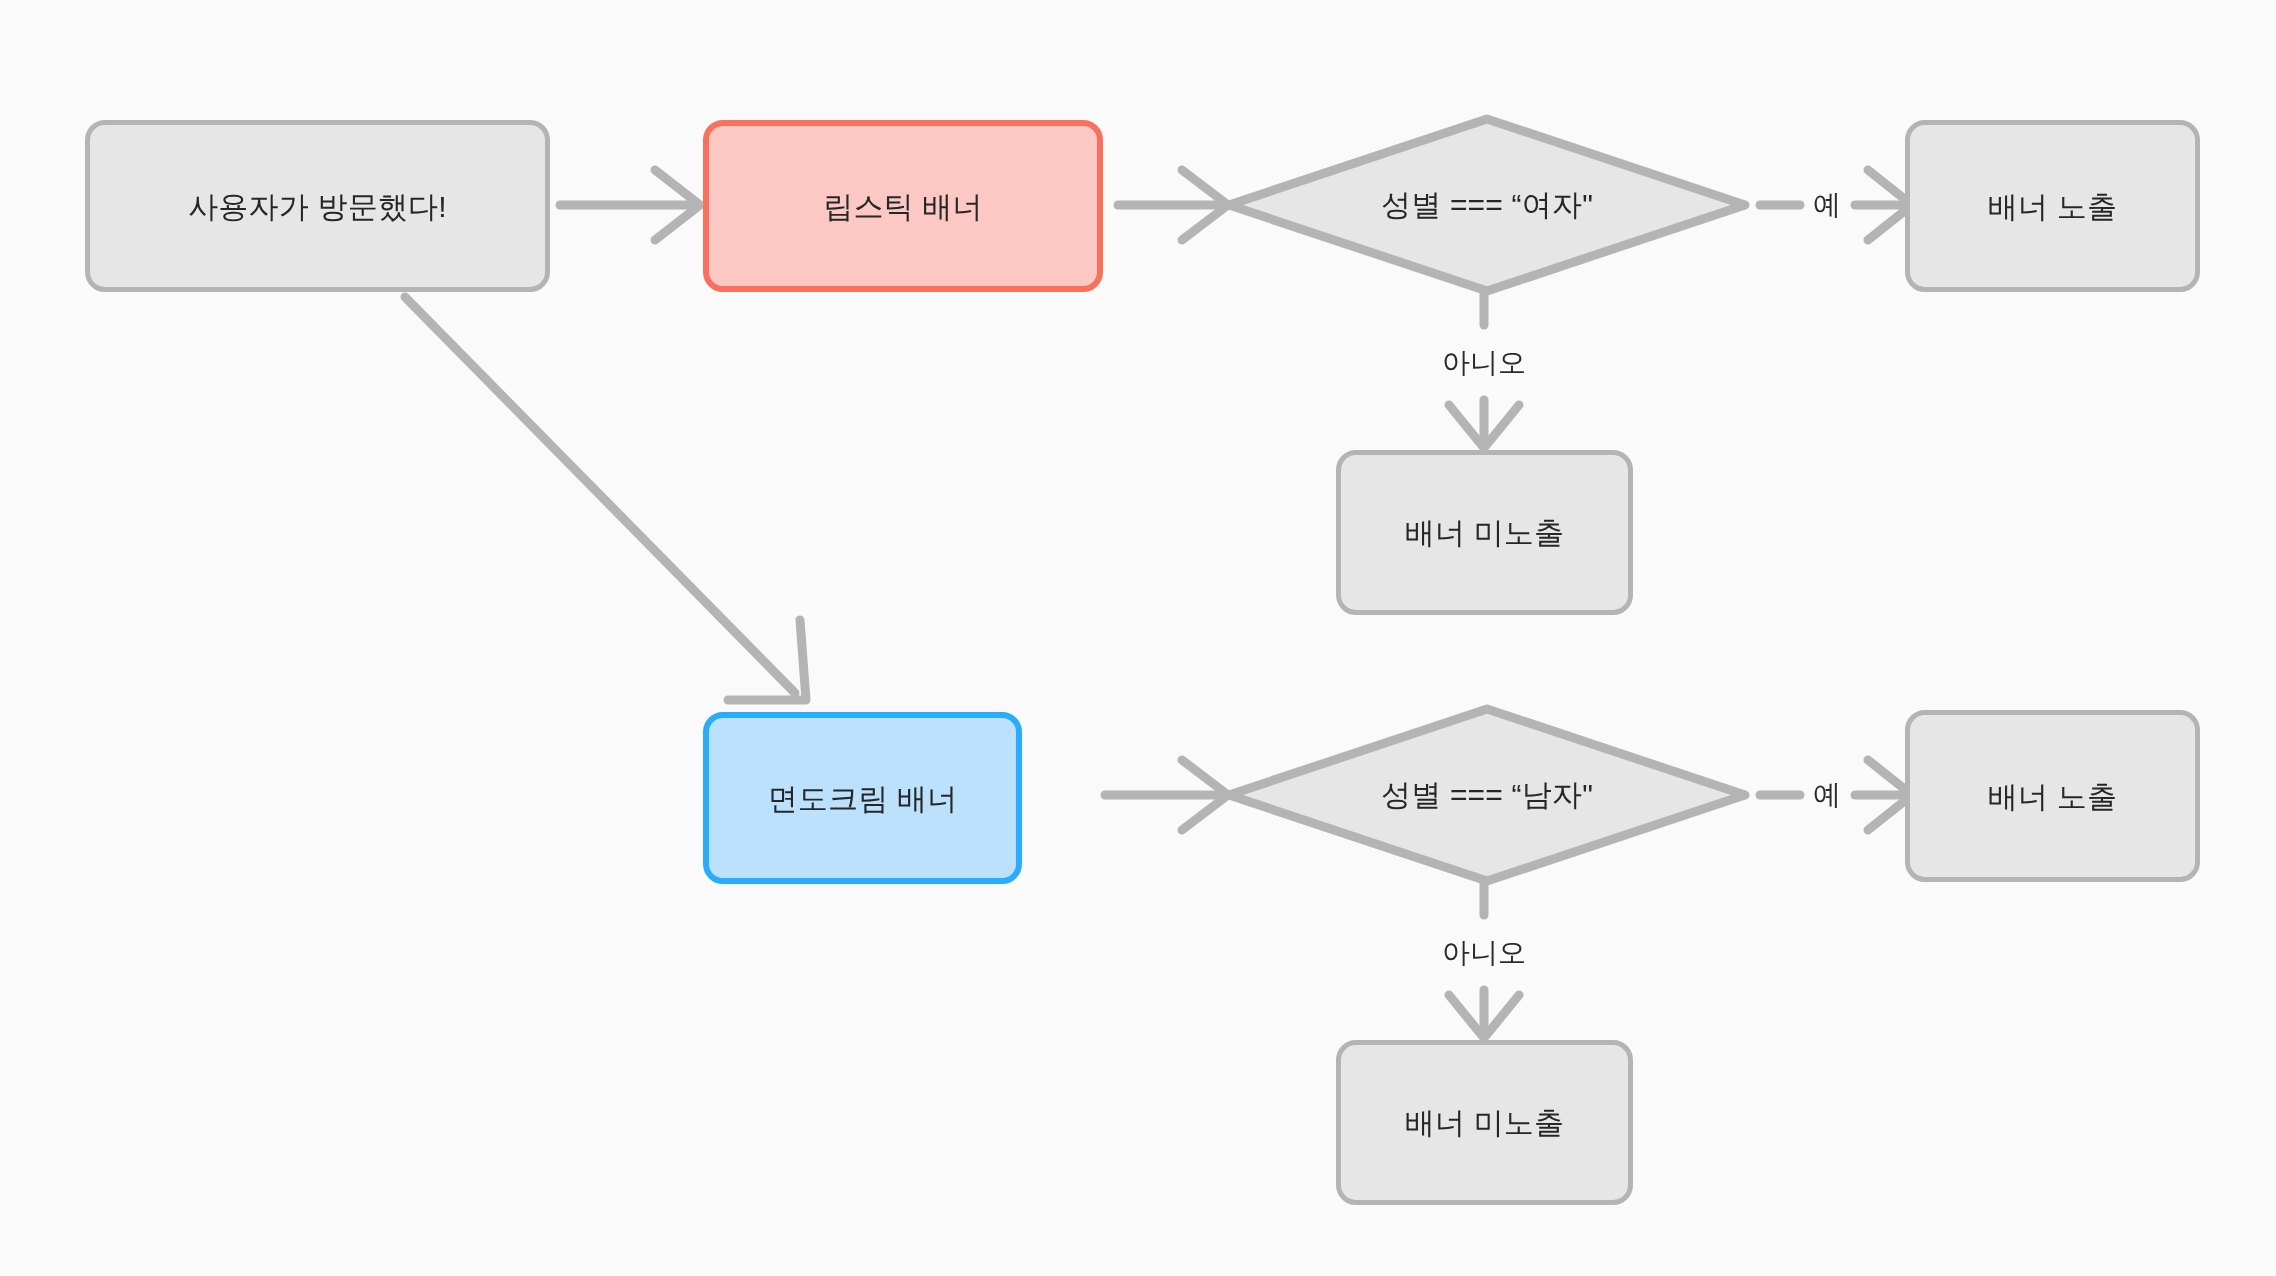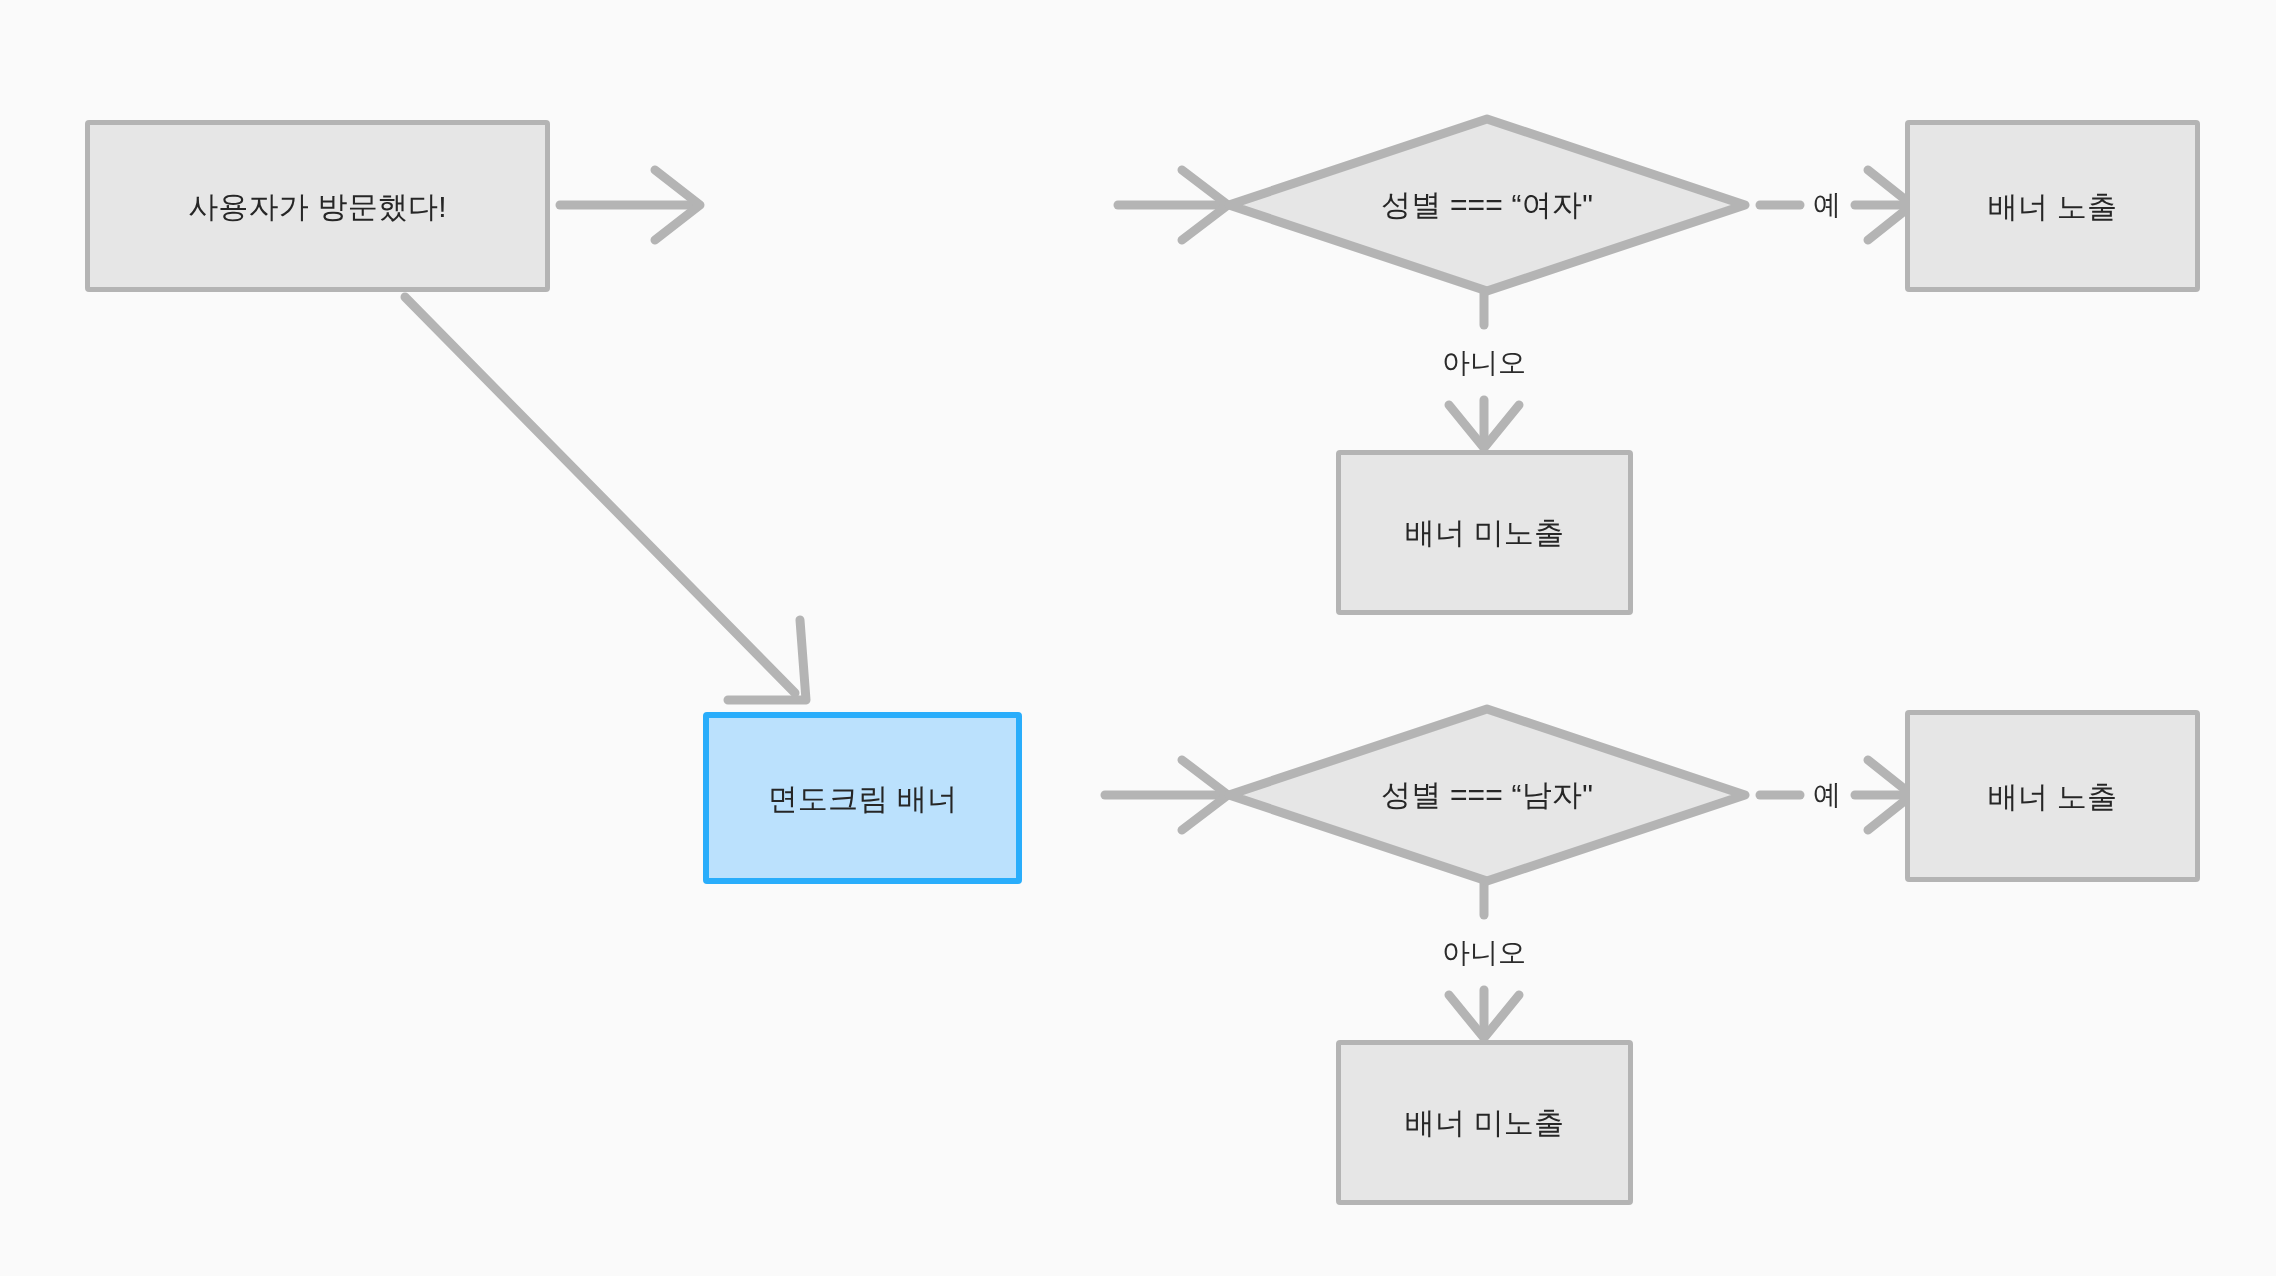--- a/index.html
+++ b/index.html
@@ -26,21 +26,21 @@
     height: 1276px;
     pointer-events: none;
   }
   .node {
     position: absolute;
     box-sizing: border-box;
     display: flex;
     align-items: center;
     justify-content: center;
     text-align: center;
-    border-radius: 4px;
+    border-radius: 20px;
     font-size: 30px;
     color: #262626;
     letter-spacing: 0.2px;
     line-height: 1.3;
   }
   .node.gray {
     background: #e6e6e6;
     border: 5px solid #b4b4b4;
   }
   .node.red {
@@ -130,20 +130,23 @@
         <path d="M 1449 995 L 1484 1038 L 1519 995"></path>
       </g>
 
     </g>
   </svg>
 
   <div class="node gray" style="left:85px; top:120px; width:465px; height:172px;">
     <span>사용자가 방문했다!</span>
   </div>
 
+  <div class="node red" style="left:703px; top:120px; width:400px; height:172px;">
+    <span>립스틱 배너</span>
+  </div>
 
   <div class="decision" style="left:1222px; top:112px; width:530px; height:186px;">
     <svg width="530" height="186" viewBox="0 0 530 186" xmlns="http://www.w3.org/2000/svg">
       <polygon points="265,7 523,93 265,179 7,93" fill="#e6e6e6" stroke="#b4b4b4" stroke-width="9" stroke-linejoin="round"></polygon>
     </svg>
     <span class="dlabel">성별 === “여자"</span>
   </div>
 
   <div class="edge-label" style="left:1827px; top:205px;">
     <span>예</span>

